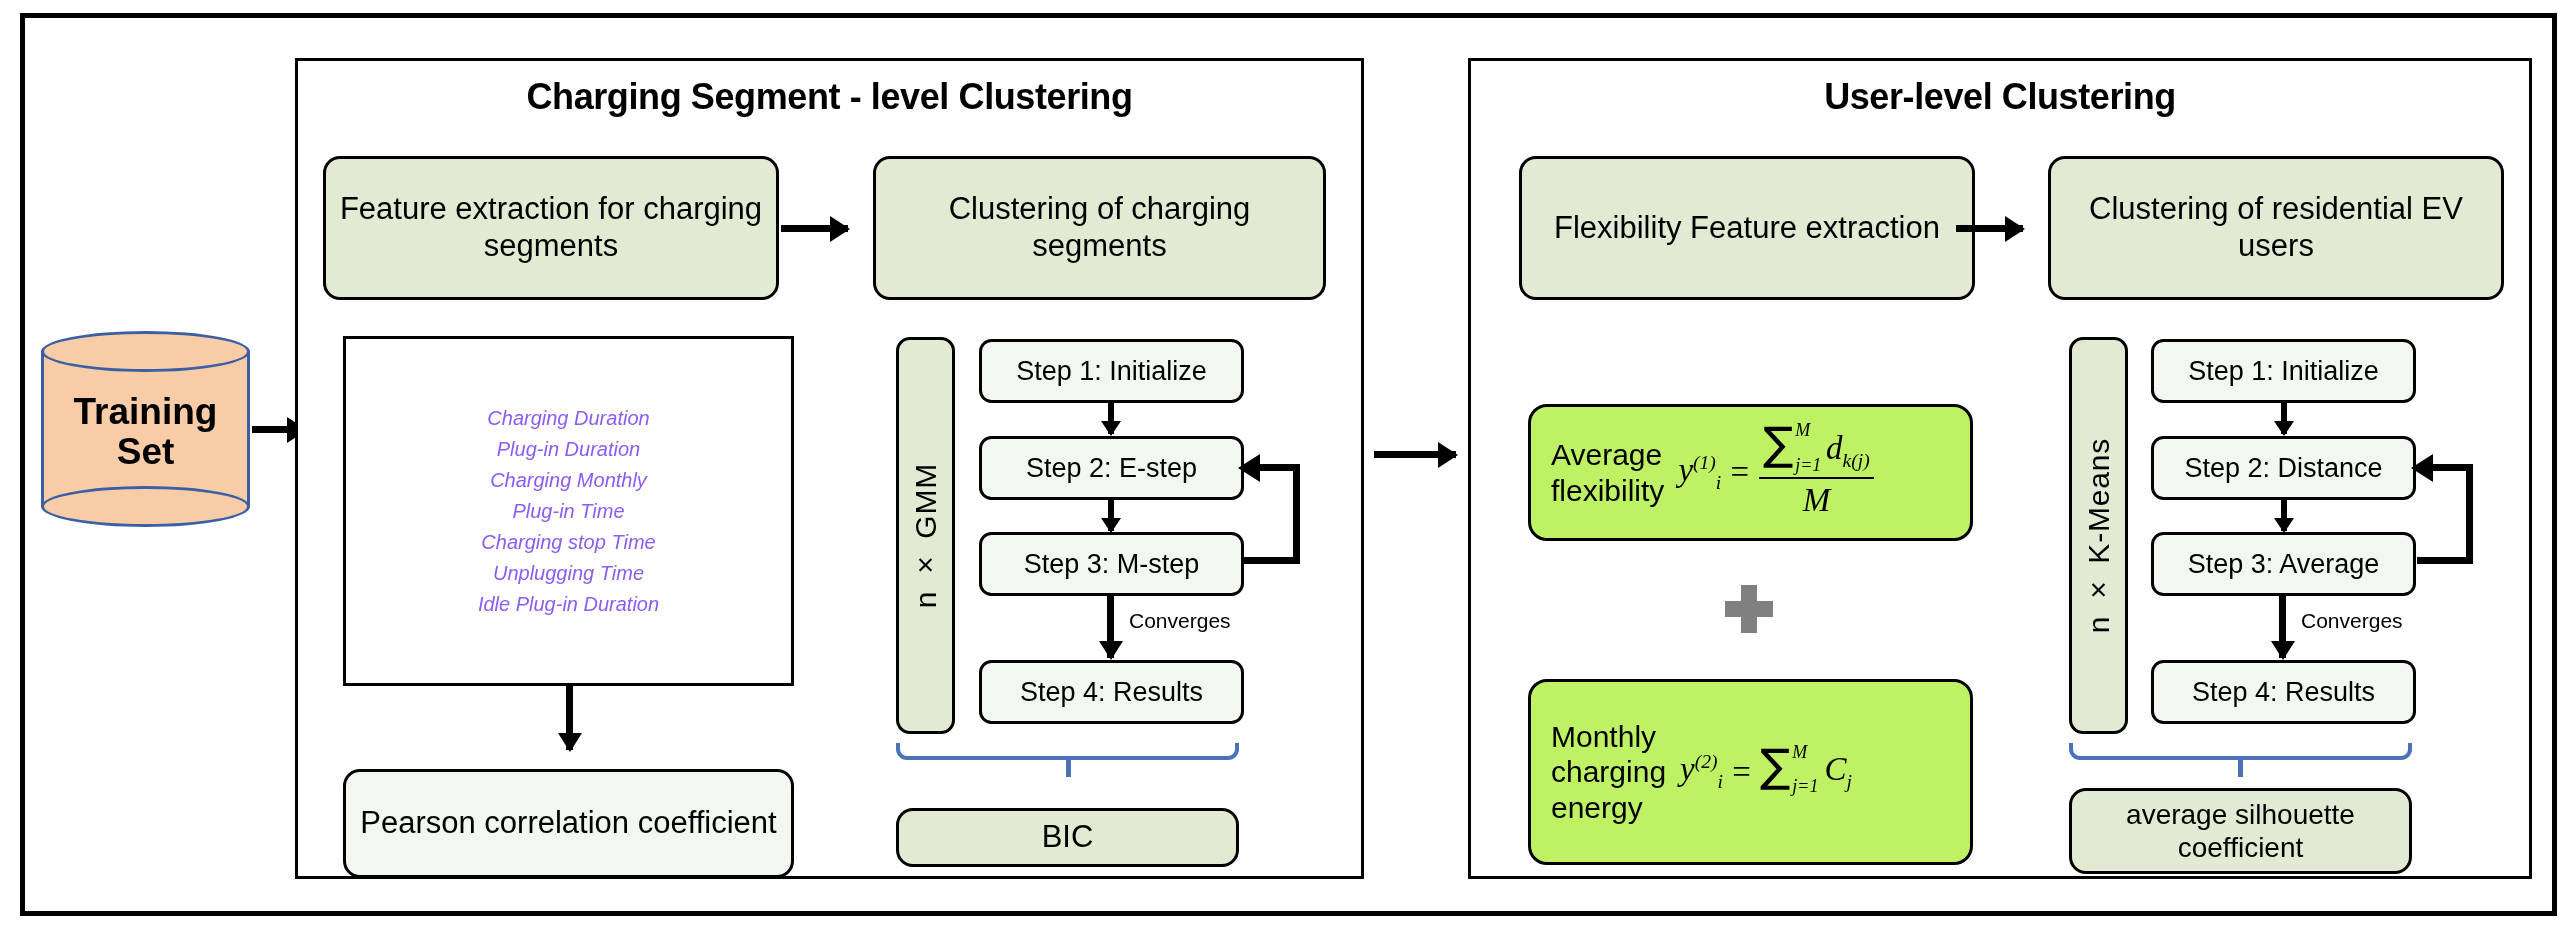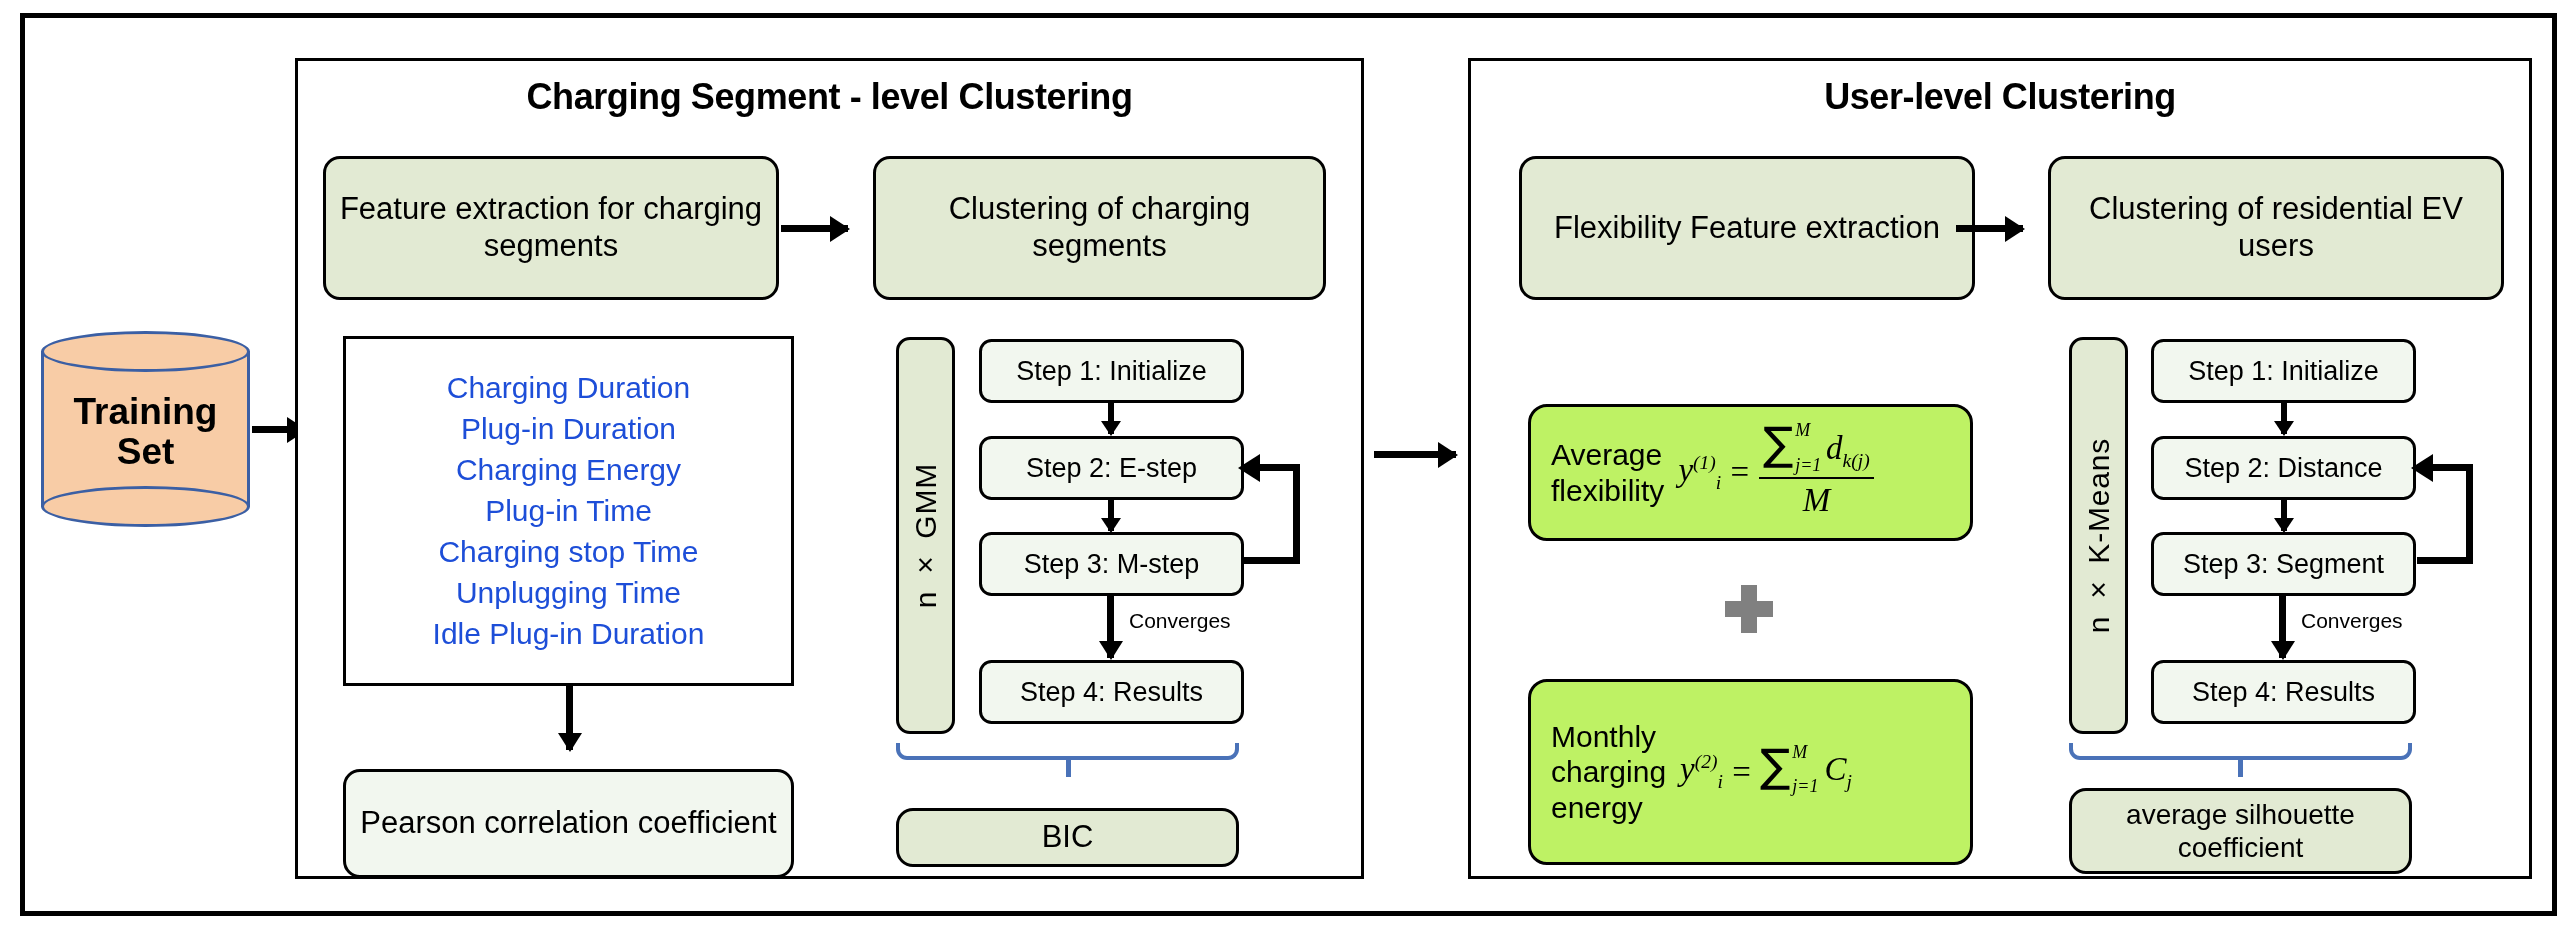--- a/index.html
+++ b/index.html
@@ -20,21 +20,21 @@
 
   
   .gbox{border:3.9px solid #000;border-radius:17px;background:#e2ead3;
         display:flex;align-items:center;justify-content:center;text-align:center;
         color:#000;font-size:31px;line-height:1.18;padding:3.1px 7.8px;}
   .gbox-pale{background:#f2f7ef;}
 
   
   .rectbox{border:3.9px solid #000;background:#fff;display:flex;flex-direction:column;
            align-items:center;justify-content:center;}
-  .rectbox .li{font-size:30px;color:#1d4ed8;line-height:1.0;padding:5.5px 0;}
+  .rectbox .li{font-size:20px;color:#8b5cf6;line-height:1.0;padding:5.5px 0;font-style:italic;}
 
   
   .stepbox{border:3.9px solid #000;border-radius:12.5px;background:#f2f7ef;
            display:flex;align-items:center;justify-content:center;
            font-size:27px;color:#000;}
 
   
   .vlabel{border:3.9px solid #000;border-radius:14px;background:#e2ead3;
           display:flex;align-items:center;justify-content:center;}
   .vlabel span{writing-mode:vertical-rl;transform:rotate(180deg);
@@ -123,21 +123,21 @@
   <div class="abs panel panel-left"></div>
   <div class="panel-title" style="left:295px;width:1069px;top:76px;">Charging Segment - level Clustering</div>
 
   <div class="abs gbox" style="left:323px;top:156px;width:456px;height:144px;">Feature extraction for charging segments</div>
   <div class="abs harrow" style="left:781px;top:225px;width:67px;"></div>
   <div class="abs gbox" style="left:873px;top:156px;width:453px;height:144px;">Clustering of charging segments</div>
 
   <div class="abs rectbox" style="left:343px;top:336px;width:451px;height:350px;">
     <div class="li">Charging Duration</div>
     <div class="li">Plug-in Duration</div>
-    <div class="li">Charging Energy</div>
+    <div class="li">Charging Monthly</div>
     <div class="li">Plug-in Time</div>
     <div class="li">Charging stop Time</div>
     <div class="li">Unplugging Time</div>
     <div class="li">Idle Plug-in Duration</div>
   </div>
 
   <div class="abs varrow" style="left:566px;top:685px;height:65px;"></div>
 
   <div class="abs gbox gbox-pale" style="left:343px;top:769px;width:451px;height:109px;">Pearson correlation coefficient</div>
 
@@ -224,21 +224,21 @@
   </div>
 
   <div class="abs vlabel" style="left:2069px;top:337px;width:59px;height:397px;">
     <span>n × K-Means</span>
   </div>
 
   <div class="abs stepbox" style="left:2151px;top:339px;width:265px;height:64px;">Step 1: Initialize</div>
   <div class="abs varrow-thin" style="left:2281px;top:403px;height:31px;"></div>
   <div class="abs stepbox" style="left:2151px;top:436px;width:265px;height:64px;">Step 2: Distance</div>
   <div class="abs varrow-thin" style="left:2281px;top:500px;height:31px;"></div>
-  <div class="abs stepbox" style="left:2151px;top:532px;width:265px;height:64px;">Step 3: Segment</div>
+  <div class="abs stepbox" style="left:2151px;top:532px;width:265px;height:64px;">Step 3: Average</div>
   <div class="abs varrow" style="left:2279px;top:596px;height:62px;"></div>
   <div class="abs conv-label" style="left:2301px;top:609px;">Converges</div>
   <div class="abs stepbox" style="left:2151px;top:660px;width:265px;height:64px;">Step 4: Results</div>
 
   <div class="abs loop" style="left:2417px;top:464px;width:56px;height:100px;"></div>
   <div class="abs loop-head" style="left:2411px;top:454px;"></div>
 
   <div class="abs brace" style="left:2069px;top:743px;width:343px;height:17px;"></div>
   <div class="abs brace-stem" style="left:2238px;top:760px;height:17px;"></div>
   <div class="abs gbox" style="left:2069px;top:788px;width:343px;height:86px;font-size:28px;">average silhouette coefficient</div>

